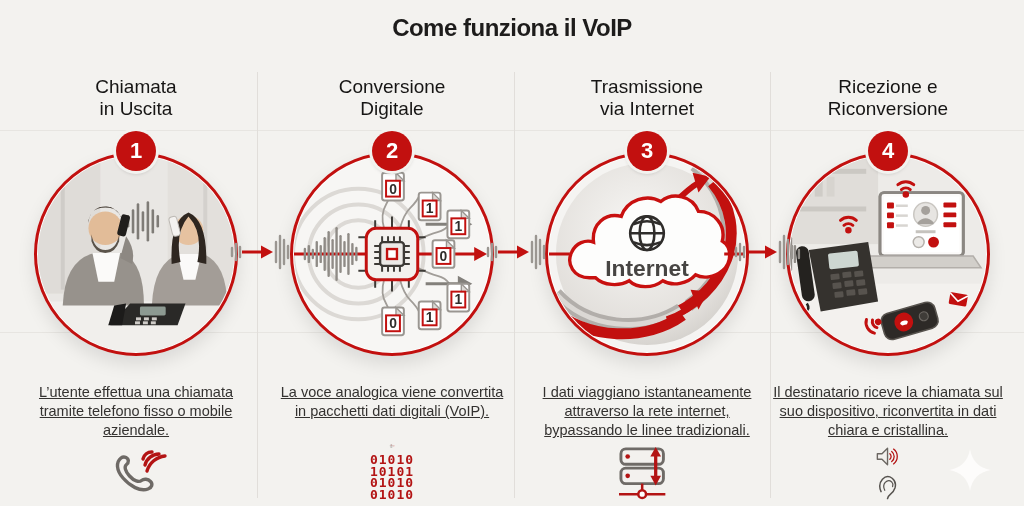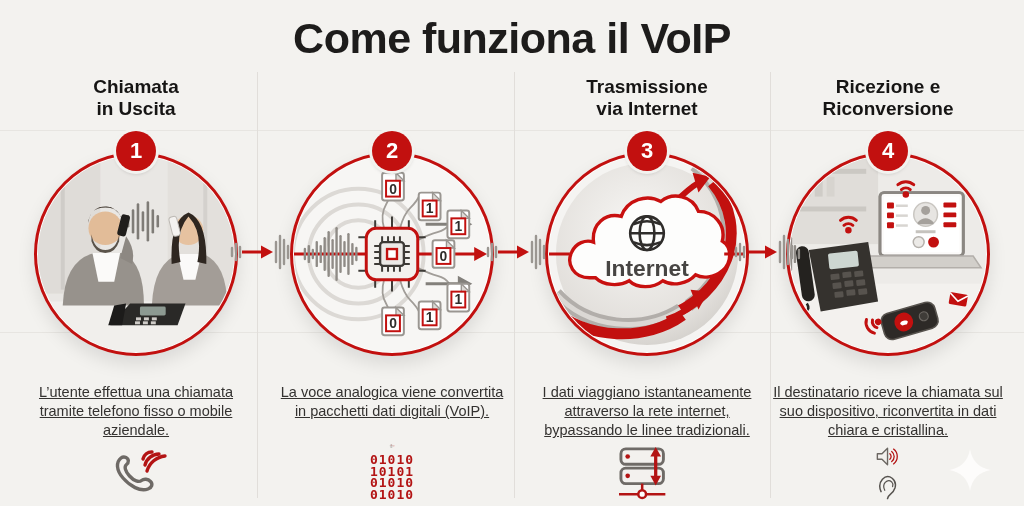--- a/index.html
+++ b/index.html
@@ -11,26 +11,26 @@
   *{margin:0;padding:0;box-sizing:border-box;}
   html,body{background:#e8e7e4;font-family:"Liberation Sans",sans-serif;}
   .canvas{
     position:relative;width:1024px;height:506px;margin:0 auto;
     background:var(--bg);overflow:hidden;
   }
   .hline{position:absolute;left:0;width:100%;height:1px;background:#e7e5e1;}
   .divider{position:absolute;top:72px;bottom:8px;width:1px;background:#e1deda;}
   .title{
     position:absolute;top:14px;left:0;width:100%;text-align:center;
-    font-size:43px;font-weight:800;color:var(--dark);letter-spacing:-0.5px;
+    font-size:24px;font-weight:800;color:var(--dark);letter-spacing:-0.5px;
   }
   .col{position:absolute;top:0;width:256px;height:506px;}
   .col h2{
     position:absolute;top:76px;left:0;width:100%;text-align:center;
-    font-size:19px;line-height:1.18;font-weight:700;color:#161514;
+    font-size:19px;line-height:1.18;font-weight:400;color:#161514;
     white-space:pre-line;
   }
   .badge{
     position:absolute;top:131px;left:50%;margin-left:-20px;width:40px;height:40px;
     border-radius:50%;background:var(--accent);color:#fff;font-weight:800;font-size:22px;
     display:flex;align-items:center;justify-content:center;z-index:5;
     box-shadow:0 0 0 3px var(--bg),0 2px 4px rgba(0,0,0,.25);
   }
   .circle{
     position:absolute;top:152px;left:50%;margin-left:-102px;width:204px;height:204px;
@@ -136,20 +136,22 @@
         <g stroke="#b31414" stroke-width="3.4" fill="none" stroke-linecap="round">
           <path d="M38 13 A9 9 0 0 1 47 6"></path>
           <path d="M40 19 A15 15 0 0 1 54 8"></path>
           <path d="M42 25 A21 21 0 0 1 60 10"></path>
         </g>
       </svg>
     </div>
   </div>
 
   <div class="col" style="left:264px">
+    <h2>Conversione
+Digitale</h2>
     <div class="badge">2</div>
     <div class="circle">
       <svg viewBox="0 0 200 200">
         <defs>
             <clipPath id="c2">
               <circle cx="100" cy="100" r="99"></circle>
             </clipPath>
           </defs>
         <g clip-path="url(#c2)">
           <rect width="200" height="200" fill="#f7f6f4"></rect>

